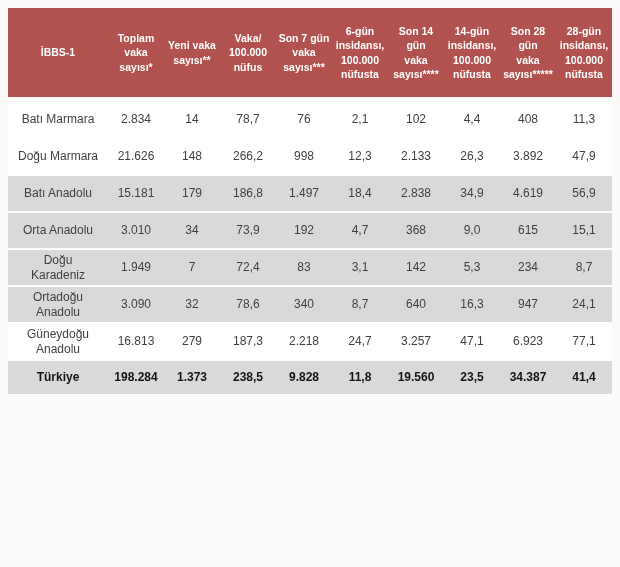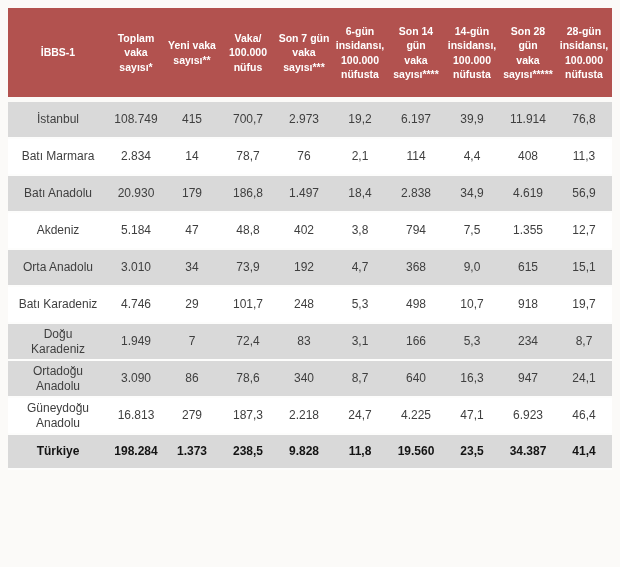--- a/index.html
+++ b/index.html
@@ -106,130 +106,106 @@
           <th>Son 28 gün
 vaka
 sayısı*****</th>
           <th>28-gün
 insidansı,
 100.000
 nüfusta</th>
         </tr>
     </thead>
     <tbody>
-        <tr class="band">
-          <td>İstanbul</td>
-          <td>108.749</td>
-          <td>415</td>
-          <td>700,7</td>
-          <td>2.973</td>
-          <td>19,2</td>
-          <td>6.197</td>
-          <td>39,9</td>
-          <td>11.914</td>
-          <td>76,8</td>
-        </tr>
         <tr>
           <td>Batı Marmara</td>
           <td>2.834</td>
           <td>14</td>
           <td>78,7</td>
           <td>76</td>
           <td>2,1</td>
-          <td>114</td>
+          <td>102</td>
           <td>4,4</td>
           <td>408</td>
           <td>11,3</td>
         </tr>
+        <tr>
+          <td>Doğu Marmara</td>
+          <td>21.626</td>
+          <td>148</td>
+          <td>266,2</td>
+          <td>998</td>
+          <td>12,3</td>
+          <td>2.133</td>
+          <td>26,3</td>
+          <td>3.892</td>
+          <td>47,9</td>
+        </tr>
         <tr class="band">
           <td>Batı Anadolu</td>
-          <td>20.930</td>
+          <td>15.181</td>
           <td>179</td>
           <td>186,8</td>
           <td>1.497</td>
           <td>18,4</td>
           <td>2.838</td>
           <td>34,9</td>
           <td>4.619</td>
           <td>56,9</td>
-        </tr>
-        <tr>
-          <td>Akdeniz</td>
-          <td>5.184</td>
-          <td>47</td>
-          <td>48,8</td>
-          <td>402</td>
-          <td>3,8</td>
-          <td>794</td>
-          <td>7,5</td>
-          <td>1.355</td>
-          <td>12,7</td>
         </tr>
         <tr class="band">
           <td>Orta Anadolu</td>
           <td>3.010</td>
           <td>34</td>
           <td>73,9</td>
           <td>192</td>
           <td>4,7</td>
           <td>368</td>
           <td>9,0</td>
           <td>615</td>
           <td>15,1</td>
         </tr>
-        <tr>
-          <td>Batı Karadeniz</td>
-          <td>4.746</td>
-          <td>29</td>
-          <td>101,7</td>
-          <td>248</td>
-          <td>5,3</td>
-          <td>498</td>
-          <td>10,7</td>
-          <td>918</td>
-          <td>19,7</td>
-        </tr>
         <tr class="band">
           <td>Doğu
 Karadeniz</td>
           <td>1.949</td>
           <td>7</td>
           <td>72,4</td>
           <td>83</td>
           <td>3,1</td>
-          <td>166</td>
+          <td>142</td>
           <td>5,3</td>
           <td>234</td>
           <td>8,7</td>
         </tr>
         <tr class="band">
           <td>Ortadoğu
 Anadolu</td>
           <td>3.090</td>
-          <td>86</td>
+          <td>32</td>
           <td>78,6</td>
           <td>340</td>
           <td>8,7</td>
           <td>640</td>
           <td>16,3</td>
           <td>947</td>
           <td>24,1</td>
         </tr>
         <tr>
           <td>Güneydoğu
 Anadolu</td>
           <td>16.813</td>
           <td>279</td>
           <td>187,3</td>
           <td>2.218</td>
           <td>24,7</td>
-          <td>4.225</td>
+          <td>3.257</td>
           <td>47,1</td>
           <td>6.923</td>
-          <td>46,4</td>
+          <td>77,1</td>
         </tr>
         <tr class="total">
           <td>Türkiye</td>
           <td>198.284</td>
           <td>1.373</td>
           <td>238,5</td>
           <td>9.828</td>
           <td>11,8</td>
           <td>19.560</td>
           <td>23,5</td>

